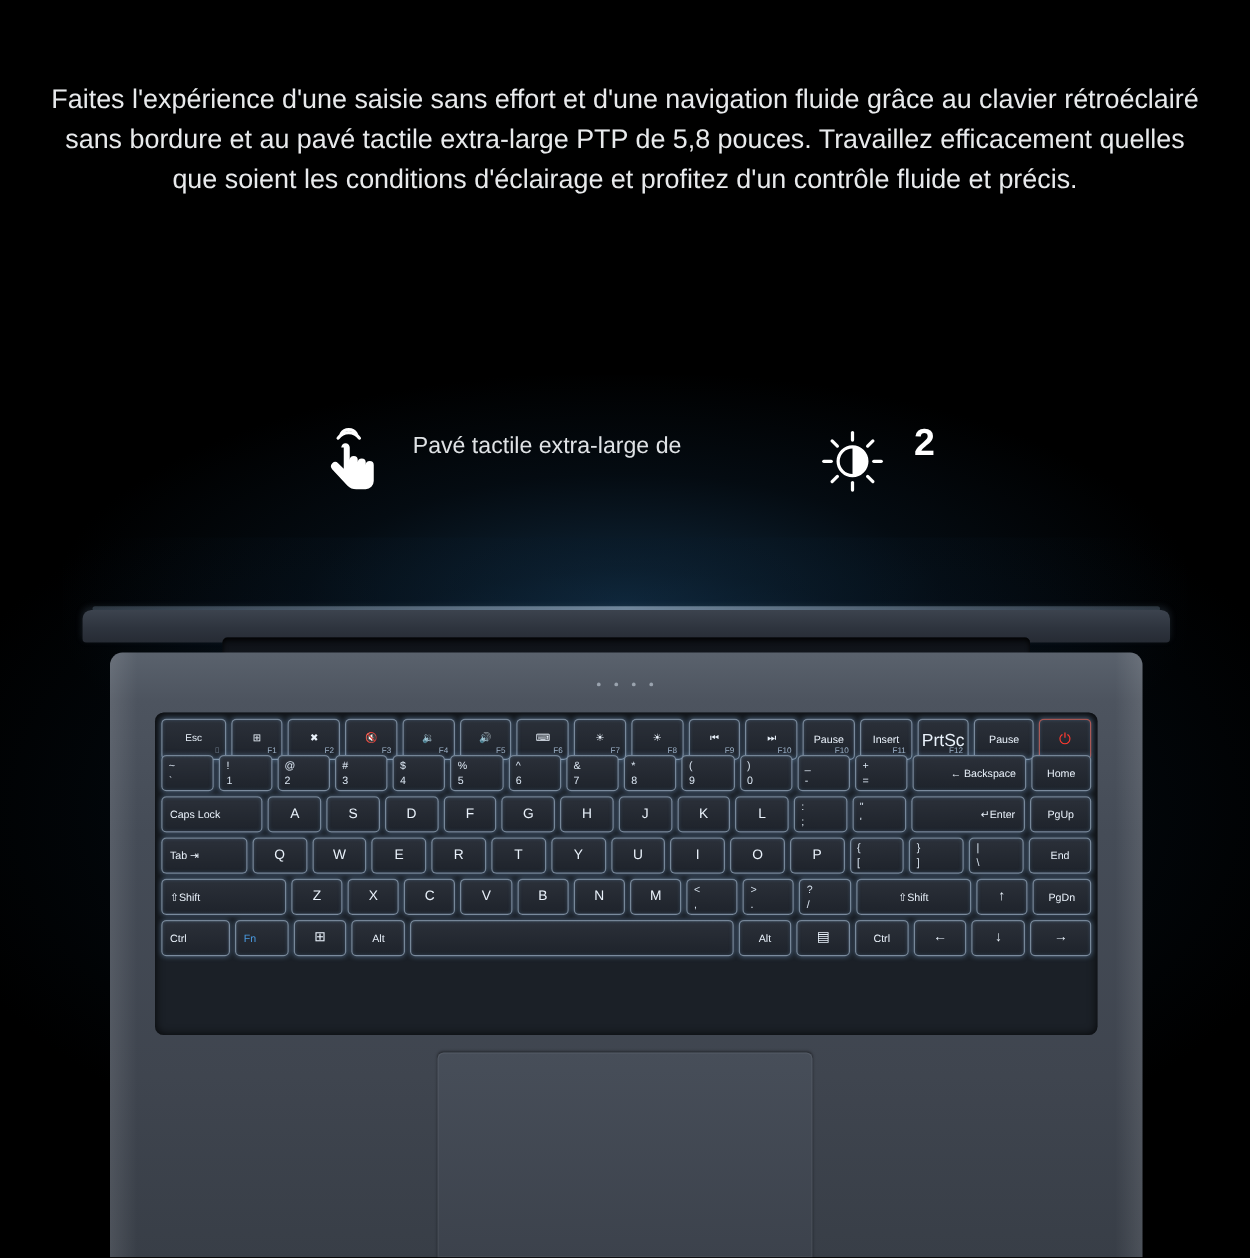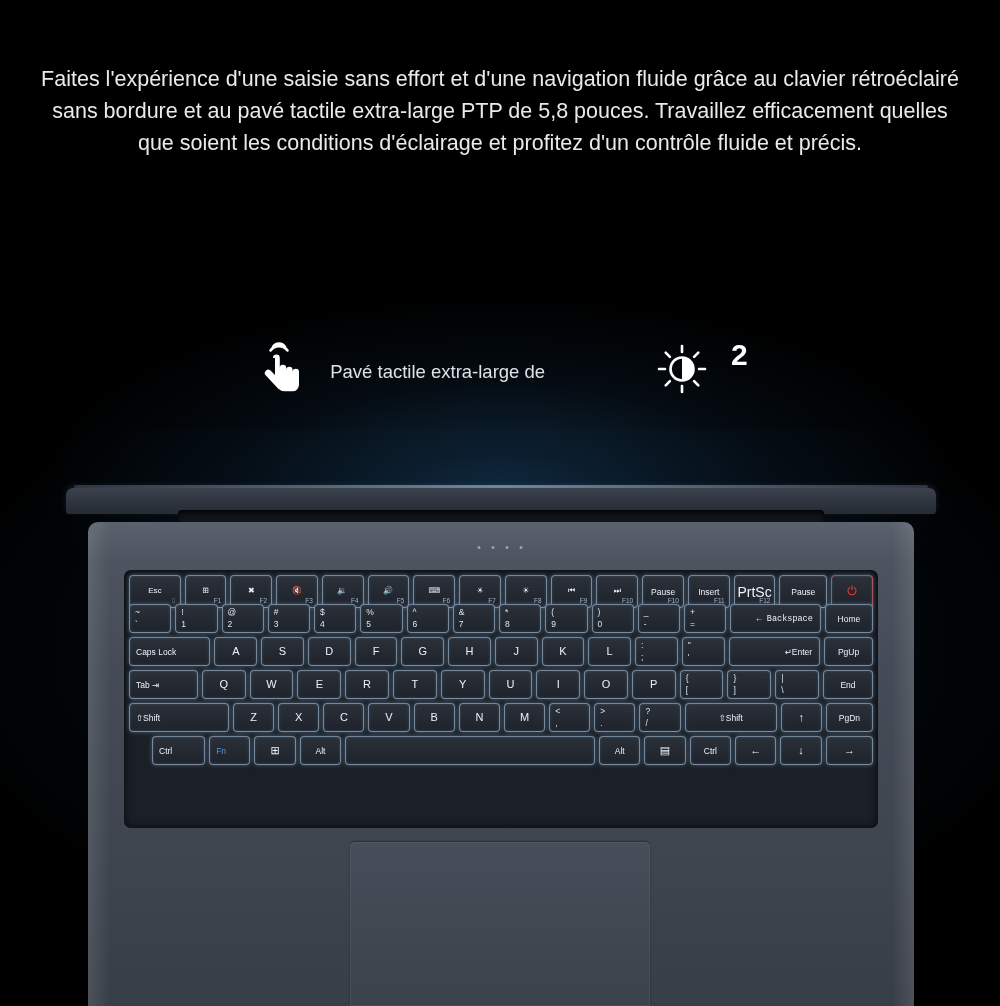--- a/index.html
+++ b/index.html
@@ -65,21 +65,21 @@
   }
   .feature-text { padding-top: 2px; }
   .feature-value {
     font-size: 30px;
     font-weight: 700;
     line-height: 1.1;
     color: #ffffff;
     white-space: nowrap;
   }
   .feature-label {
-    margin-top: 23px;
+    margin-top: 7px;
     font-size: 18.5px;
     color: #dfe2e5;
     font-weight: 400;
     white-space: nowrap;
     text-align: right;
   }
 
   
   .glow {
     position: absolute;
@@ -174,21 +174,21 @@
     border-radius: 7px;
     padding: 5px 5px;
     box-shadow: inset 0 0 8px rgba(0,0,0,0.8);
   }
   .kb-row {
     display: flex;
     gap: 4px;
     margin-bottom: 4px;
     height: 29px;
   }
-  .kb-row:last-child { margin-bottom: 0; margin-left: 23px; }
+  .kb-row:last-child { margin-bottom: 0; }
   .key {
     position: relative;
     background: linear-gradient(180deg,#2b3039 0%, #1e232b 100%);
     border: 1px solid rgba(190,215,240,0.55);
     border-radius: 4px;
     color: #eaf2fb;
     font-size: 9px;
     display: flex;
     align-items: center;
     justify-content: center;
@@ -405,21 +405,21 @@
           </div>
           <div class="key" style="flex-grow: 1; flex-basis: 0px;">
             <span class="tl">_</span>
             <span class="bl">-</span>
           </div>
           <div class="key" style="flex-grow: 1; flex-basis: 0px;">
             <span class="tl">+</span>
             <span class="bl">=</span>
           </div>
           <div class="key" style="flex-grow: 2.2; flex-basis: 0px;">
-            <span class="main" style="font-size: 8.5px; position: absolute; left: auto; top: 50%; transform: translateY(-50%); right: 7px; font-family: Liberation Mono, monospace;">← Backspace</span>
+            <span class="main" style="font-size: 8.5px; position: absolute; left: auto; top: 50%; transform: translateY(-50%); right: 7px;">← Backspace</span>
           </div>
           <div class="key" style="flex-grow: 1.15; flex-basis: 0px;">
             <span class="main" style="font-size: 8.5px; position: absolute; left: 50%; top: 50%; transform: translate(-50%, -50%);">Home</span>
           </div>
         </div>
         <div class="kb-row">
           <div class="key" style="flex-grow: 1.95; flex-basis: 0px;">
             <span class="main" style="font-size: 8.5px; position: absolute; left: 6px; top: 50%; transform: translateY(-50%);">Caps Lock</span>
           </div>
           <div class="key" style="flex-grow: 1; flex-basis: 0px;">

